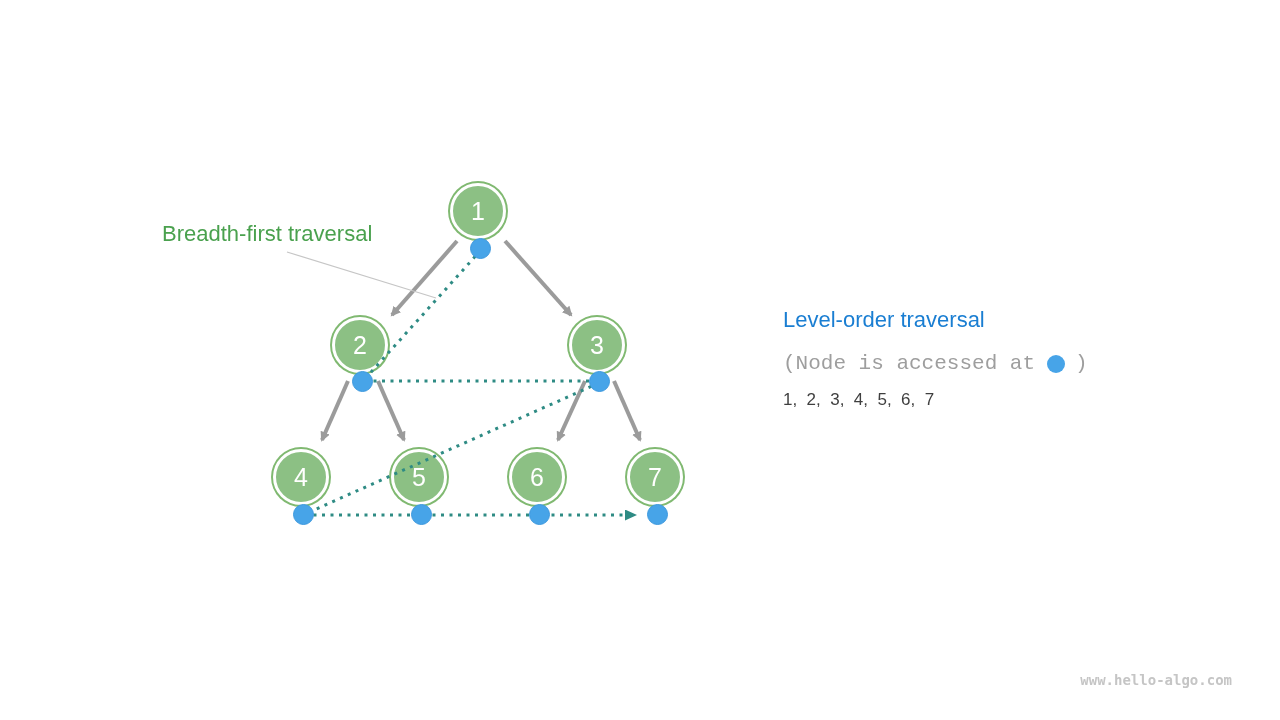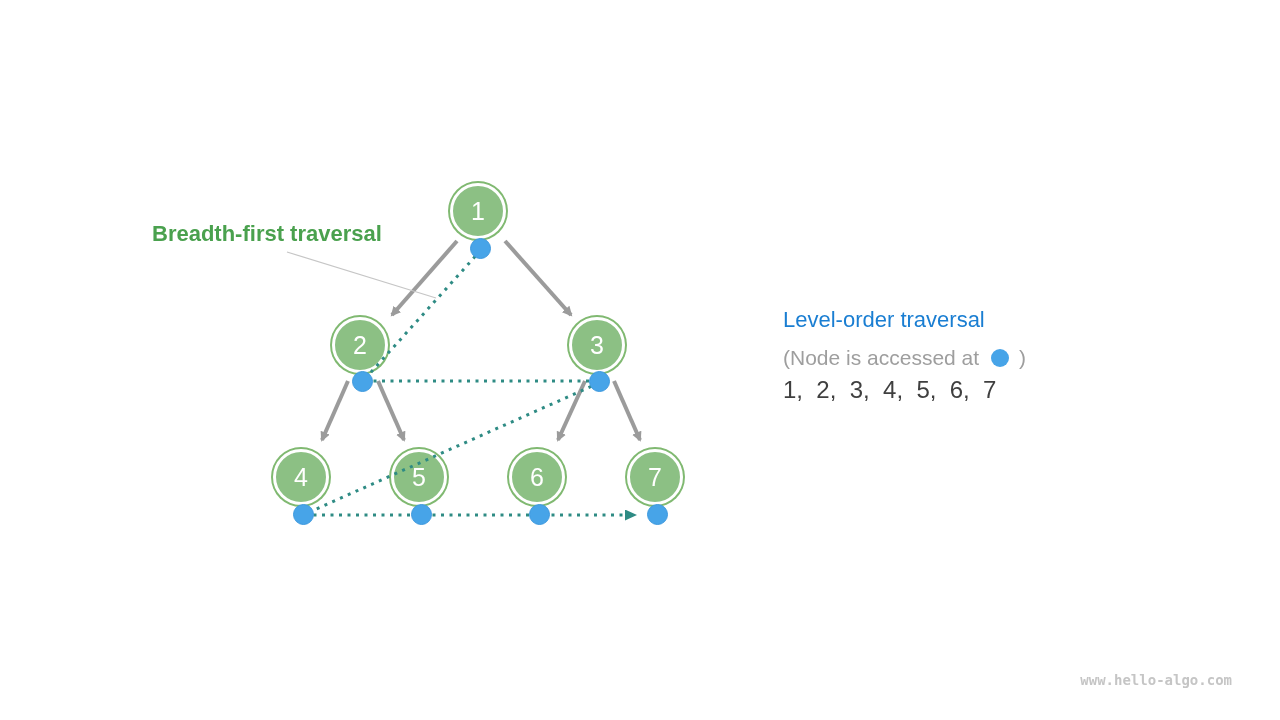--- a/index.html
+++ b/index.html
@@ -40,41 +40,41 @@
   .dot-1 { left: 470px; top: 238px; }
   .dot-2 { left: 352px; top: 371px; }
   .dot-3 { left: 589px; top: 371px; }
   .dot-4 { left: 293px; top: 504px; }
   .dot-5 { left: 411px; top: 504px; }
   .dot-6 { left: 529px; top: 504px; }
   .dot-7 { left: 647px; top: 504px; }
 
   .label-bft {
     position: absolute; z-index: 5;
-    left: 152px; top: 221px;
-    color: #4AA14E; font-size: 22px; font-weight: 700;
+    left: 162px; top: 221px;
+    color: #4AA14E; font-size: 22px; font-weight: 400;
     white-space: nowrap;
   }
 
   .legend { position: absolute; z-index: 5; left: 783px; top: 307px; }
   .legend-title {
     color: #1A7ED2; font-size: 22px; font-weight: 400; white-space: nowrap;
   }
   .legend-note {
-    margin-top: 13px;
+    margin-top: 19px;
     color: #9E9E9E; font-size: 21px; white-space: nowrap;
-    display: flex; align-items: center;
+    display: flex; align-items: center; font-family: Liberation Mono, monospace;
   }
   .legend-note .inline-dot {
     display: inline-block; width: 18px; height: 18px; border-radius: 50%;
     background: #47A4E8; margin: 0 10px 0 12px;
   }
   .legend-sequence {
-    margin-top: 6px;
-    color: #3F3F3F; font-size: 24px; white-space: pre;
+    margin-top: 15px;
+    color: #3F3F3F; font-size: 17px; white-space: pre;
   }
 
   .watermark {
     position: absolute; z-index: 5;
     right: 48px; top: 672px;
     color: #C5C5C5; font-size: 14px;
     font-family: "DejaVu Sans Mono", "Liberation Mono", monospace;
     white-space: nowrap;
     font-weight: bold;
   }

